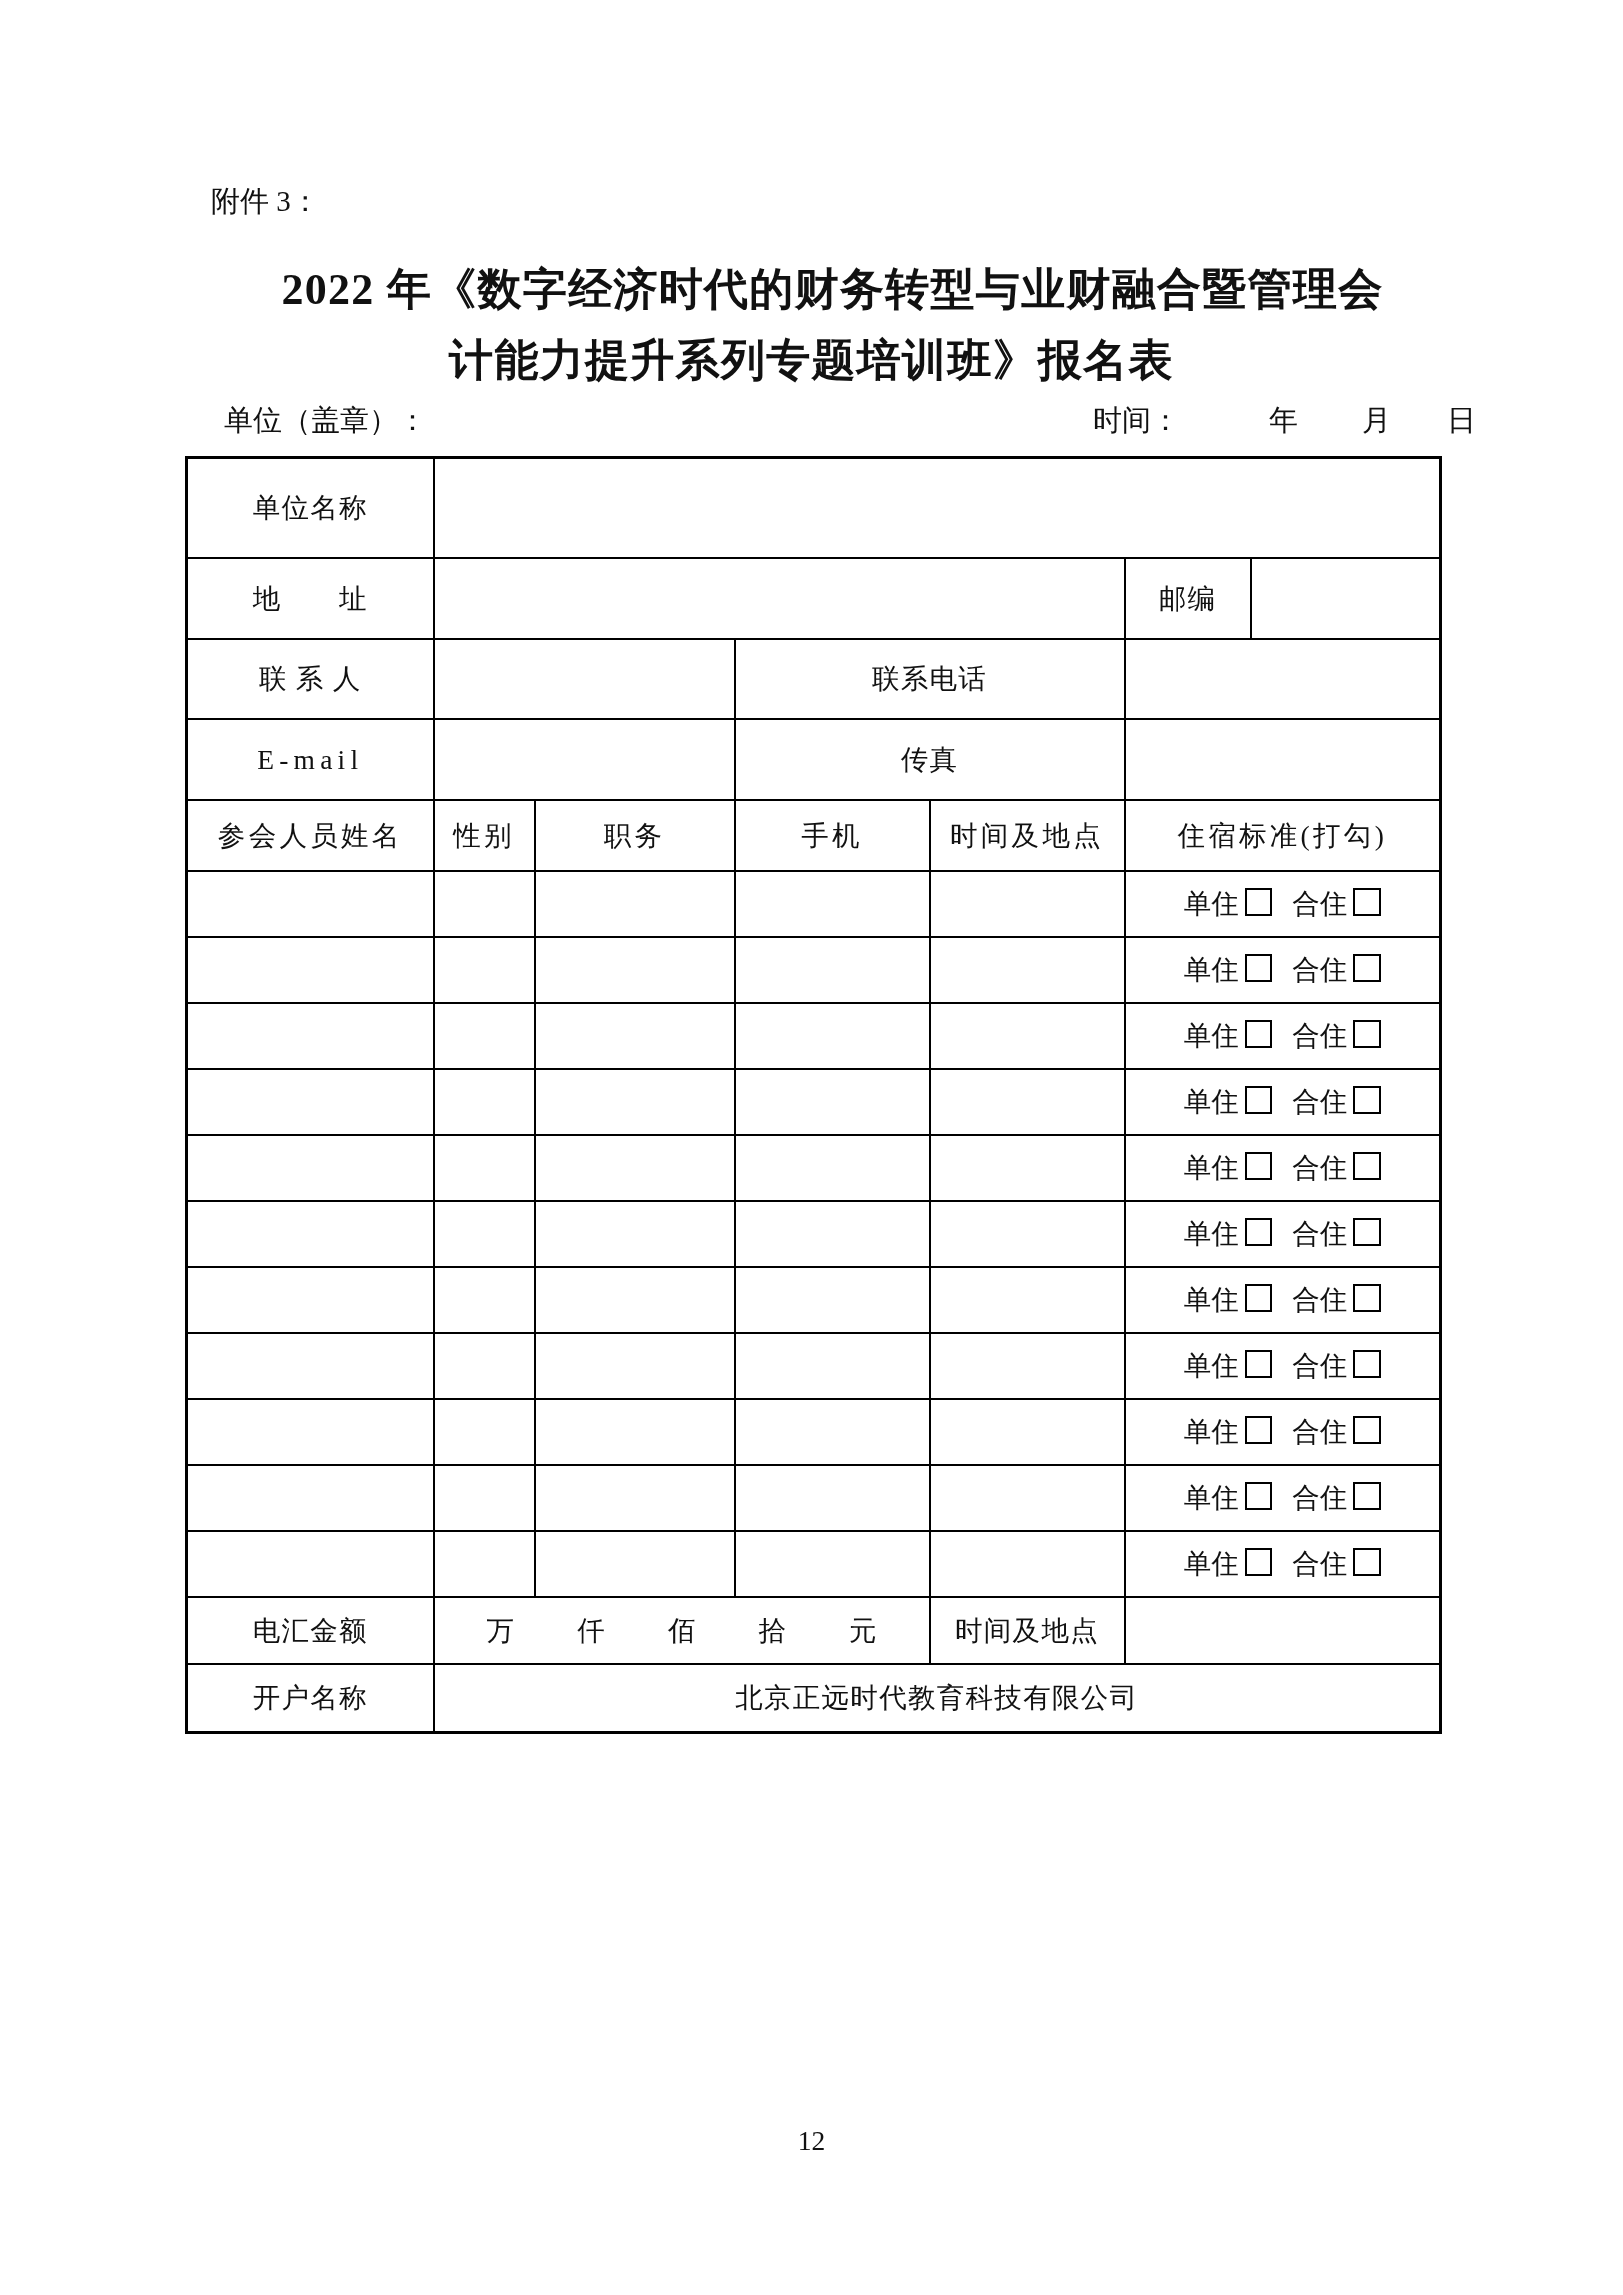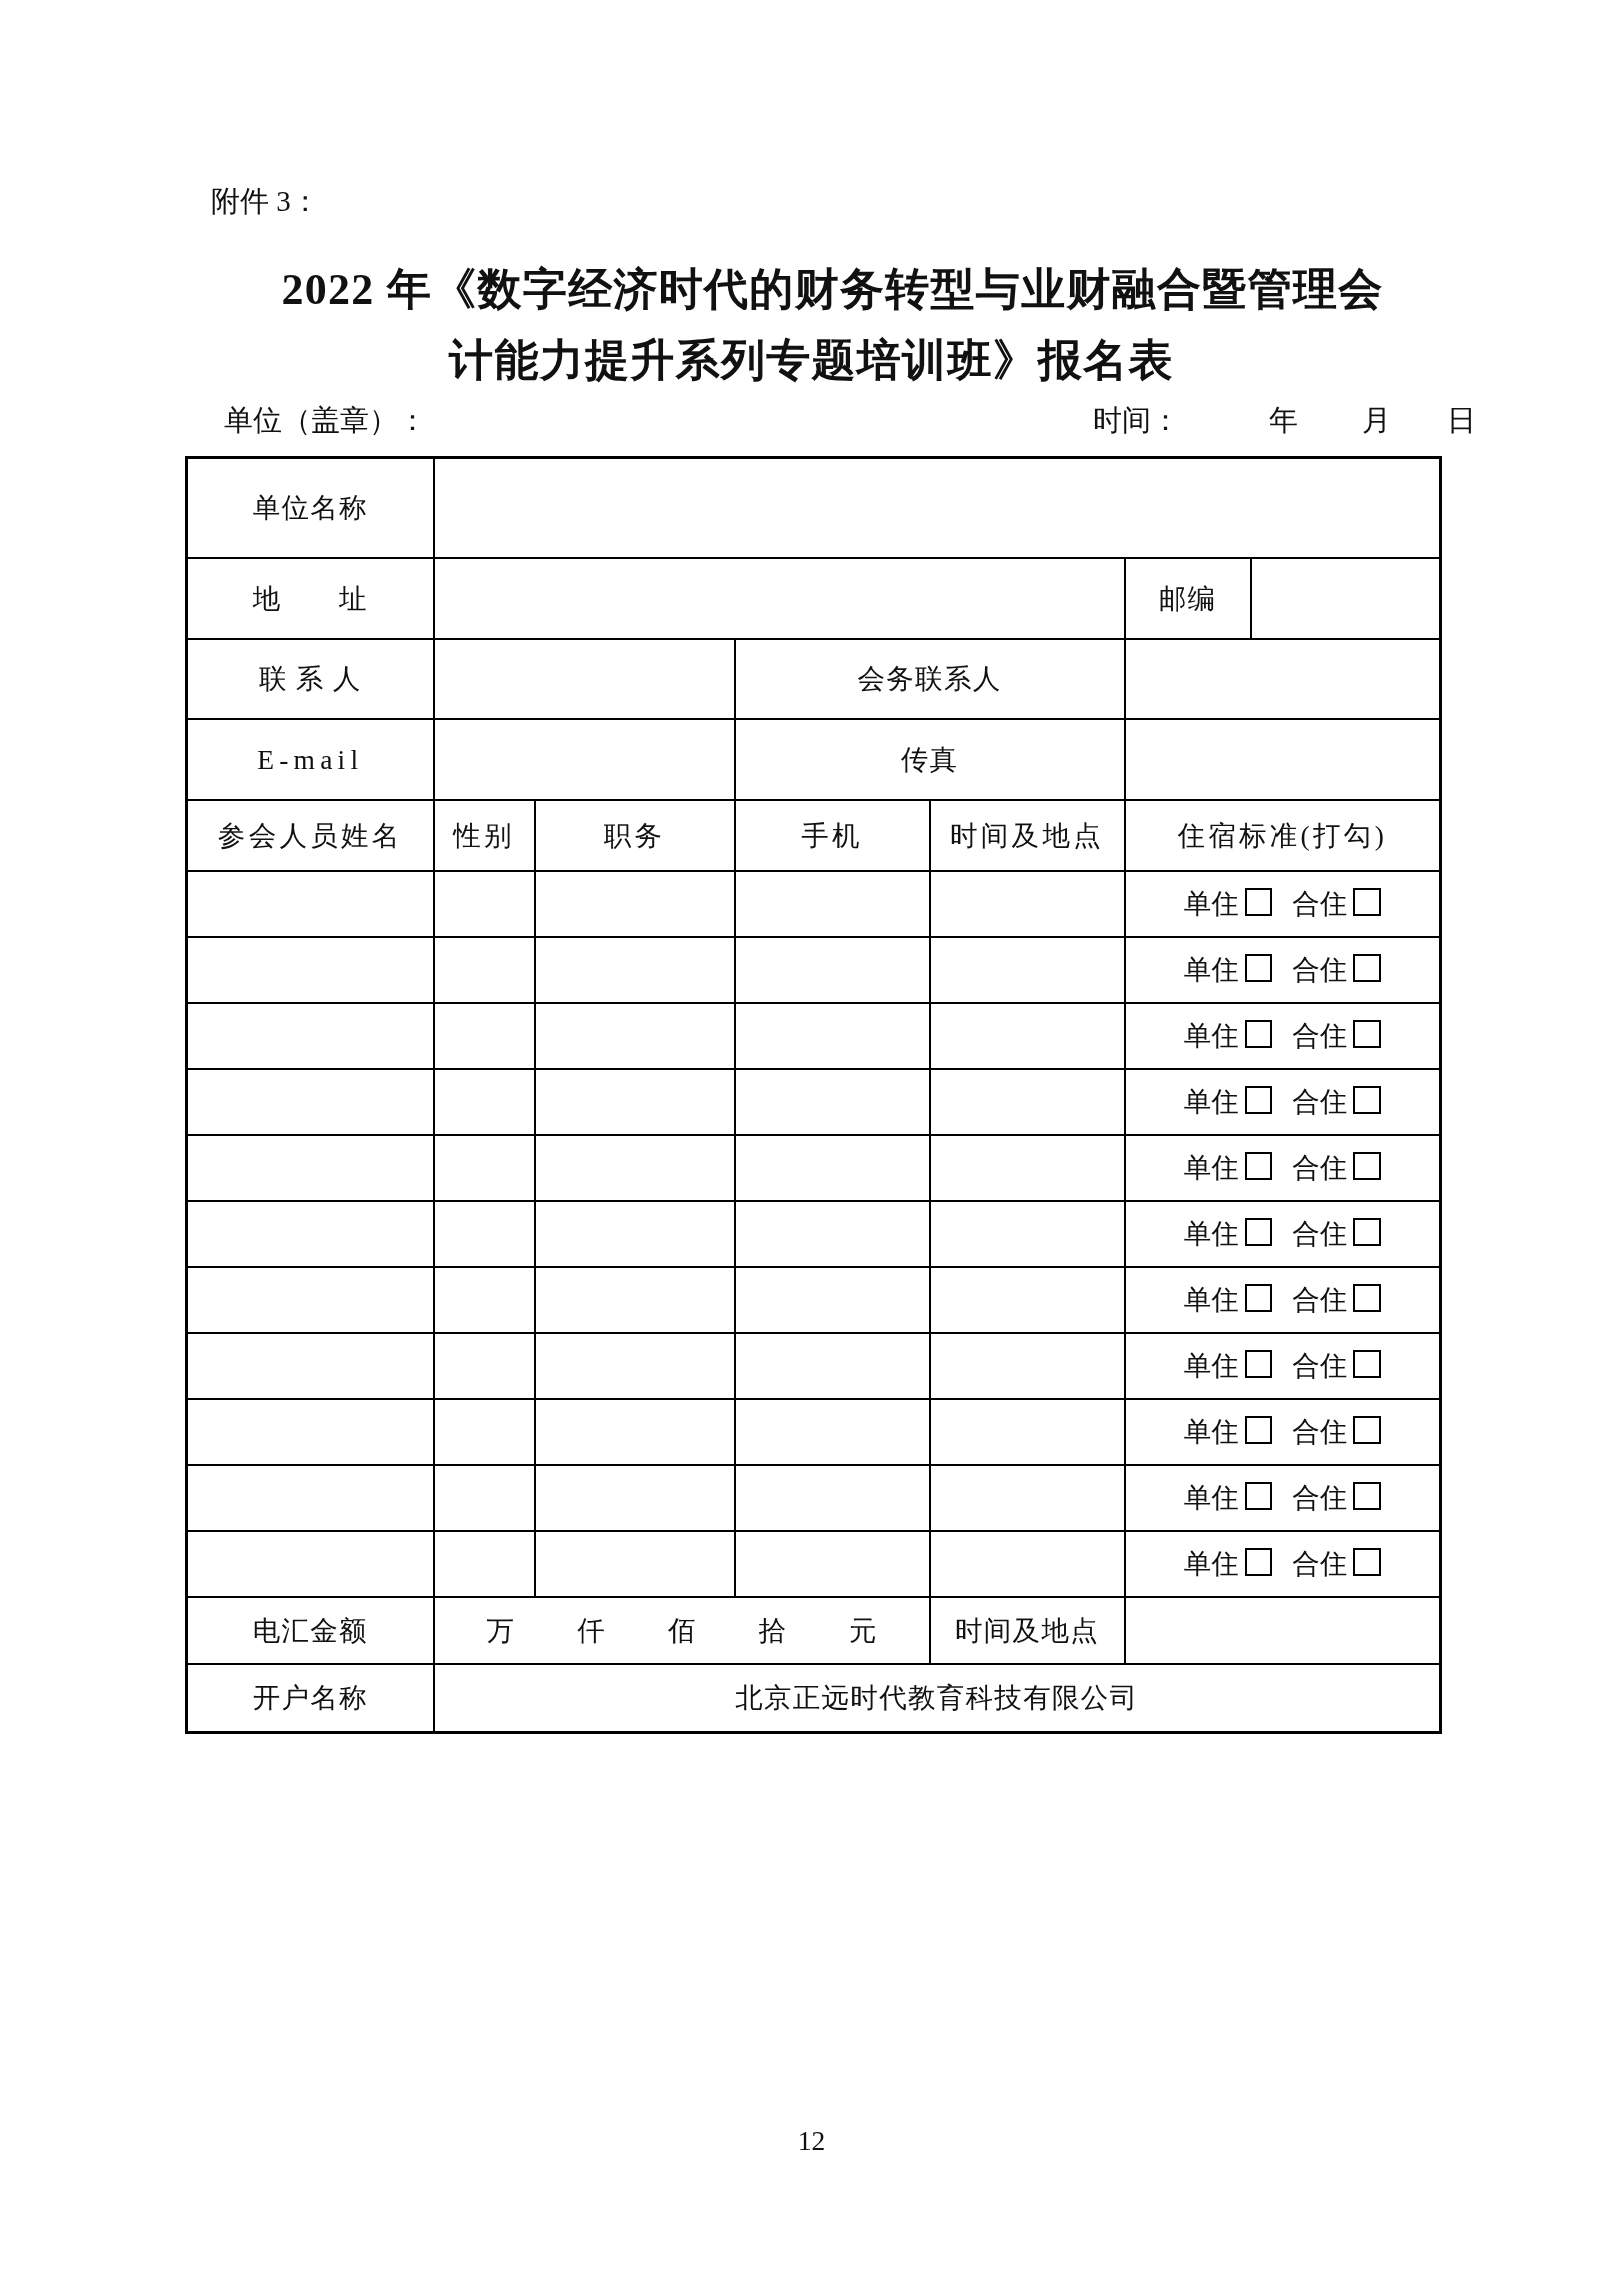--- a/index.html
+++ b/index.html
@@ -112,21 +112,21 @@
       </tr>
       <tr class="r-addr">
         <td class="lbl">地　　址</td>
         <td colspan="4" class="blank"></td>
         <td class="lbl">邮编</td>
         <td class="blank"></td>
       </tr>
       <tr class="r-contact">
         <td class="lbl">联 系 人</td>
         <td colspan="2" class="blank"></td>
-        <td colspan="2" class="lbl">会务联系人</td>
+        <td colspan="2" class="lbl">联系电话</td>
         <td colspan="2" class="blank"></td>
       </tr>
       <tr class="r-email">
         <td class="lbl email-lbl">E-mail</td>
         <td colspan="2" class="blank"></td>
         <td colspan="2" class="lbl">传真</td>
         <td colspan="2" class="blank"></td>
       </tr>
       <tr class="r-head">
         <td class="lbl">参会人员姓名</td>

